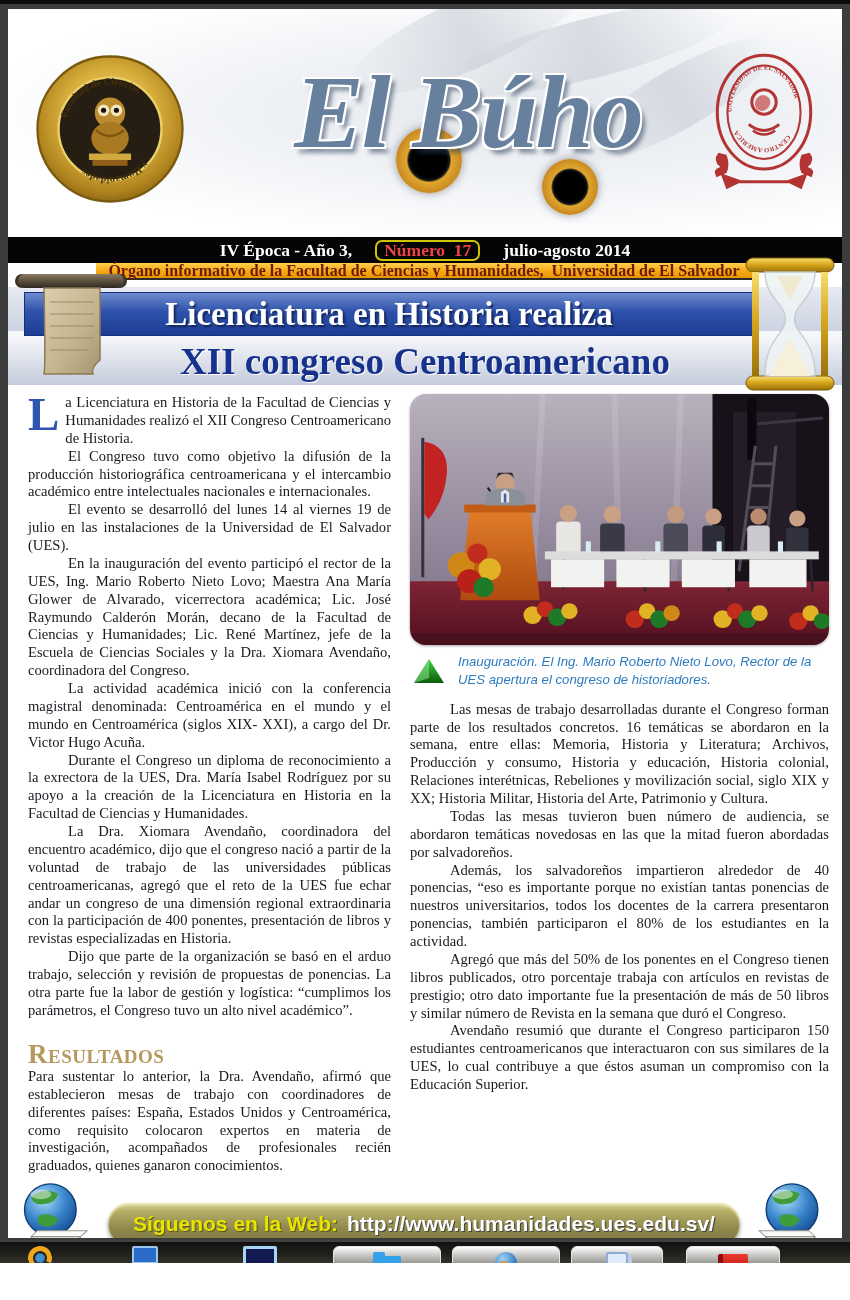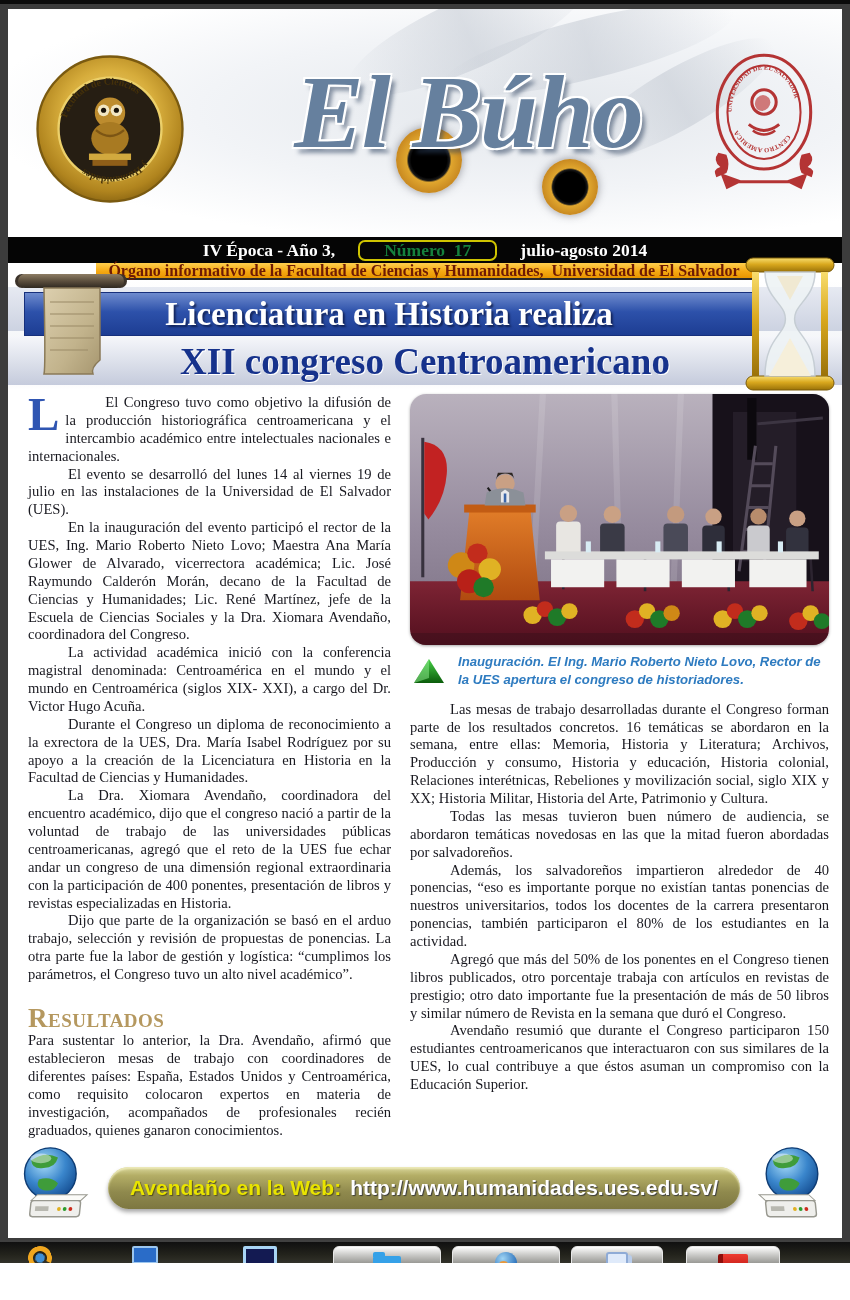--- a/index.html
+++ b/index.html
@@ -28,21 +28,21 @@
                font-size: 104px; line-height: 150px; color: #66809e; letter-spacing: -2px; z-index: 2;
                text-shadow: -2px -2px 0 #fff, 2px -2px 0 #fff, -2px 2px 0 #fff, 2px 2px 0 #fff,
                             5px 6px 4px rgba(45,65,95,.55); }
   .seal { position: absolute; z-index: 3; }
   .seal-left  { left: 26px; top: 44px; width: 152px; height: 152px; }
   .seal-right { right: 12px; top: 38px; width: 132px; height: 172px; }
 
   
   .issue-bar { height: 26px; background: #050505; color: #fff; display: flex; align-items: center;
                justify-content: center; gap: 23px; font-weight: bold; font-size: 17.5px; }
-  .issue-box { color: #15803d; border: 2px solid #cfc400; border-radius: 7px; padding: 0 24px;
+  .issue-box { color: #ef4444; border: 2px solid #cfc400; border-radius: 7px; padding: 0 7px;
                line-height: 17px; white-space: pre; }
   .issue-txt { white-space: pre; }
   .organ-bar { height: 17px; margin: 0 90px 0 88px; background: linear-gradient(180deg, #ffcf4e 0%, #f5a913 55%, #e89500 100%);
                color: #6e1a04; display: flex; align-items: center; justify-content: center;
                font-weight: bold; font-size: 16px; white-space: pre; border-bottom: 2px solid #2a2a2a; font-family: Liberation Serif, serif; }
 
   
   .headline { position: relative; height: 110px; background: linear-gradient(180deg, #ffffff 0%, #f0f2f6 80%, #ffffff 100%); }
   .hband { position: absolute; left: 0; right: 0; top: 7px; height: 44px;
            background: linear-gradient(180deg, #e7eaf2, #ccd2e1); }
@@ -63,21 +63,21 @@
   .col-right { width: 419px; }
   .bodytext p { font-size: 14.6px; line-height: 1.225; text-align: justify; color: #191920; text-indent: 40px; }
   .bodytext p.first { text-indent: 0; }
   .dropcap { float: left; font-size: 47px; line-height: 36px; font-weight: bold; color: #2f55b2; padding: 2px 6px 0 0; }
   .results-h { margin-top: 20px; font-size: 27px; font-variant: small-caps; font-weight: 600;
                color: #b5985f; letter-spacing: .5px; line-height: 1.05; }
   .photo { width: 100%; height: 251px; border-radius: 16px; overflow: hidden; box-shadow: 0 1px 3px rgba(0,0,0,.35); }
   .photo svg { display: block; width: 100%; height: 100%; }
   .caption-row { display: flex; align-items: flex-start; gap: 12px; margin: 8px 0 12px 2px; }
   .tri { width: 34px; height: 28px; flex: 0 0 auto; margin-top: 4px; }
-  .caption { font-family: "Liberation Sans", sans-serif; font-style: italic; font-weight: bold;
+  .caption { font-family: "Liberation Sans", sans-serif; font-style: italic; font-weight: normal;
              font-size: 13.2px; line-height: 1.35; color: #2e7bc0; }
 
   
   .footer { position: relative; height: 88px; margin-top: 4px; }
   .pill { position: absolute; left: 100px; right: 102px; top: 24px; height: 42px; border-radius: 21px;
           background: linear-gradient(180deg, #d9d699 0%, #b4ae66 20%, #8f894d 60%, #7d7741 100%);
           box-shadow: 0 3px 4px rgba(0,0,0,.35), inset 0 2px 2px #ece9b8;
           display: flex; align-items: center; justify-content: center; gap: 9px;
           font-family: "Liberation Sans", sans-serif; font-weight: bold; font-size: 21px; }
   .pill .lbl { color: #e9e400; text-shadow: 1px 1px 1px #55511e; }
@@ -231,21 +231,21 @@
           <rect x="12" y="16" width="7" height="104" fill="url(#goldb)"></rect>
           <rect x="81" y="16" width="7" height="104" fill="url(#goldb)"></rect>
           <path d="M25,16 h50 c0,22 -15,30 -19,40 c-2,5 -2,9 0,14 c4,10 19,18 19,50 h-50 c0,-32 15,-40 19,-50 c2,-5 2,-9 0,-14 c-4,-10 -19,-18 -19,-40 z" fill="#eef3f5" opacity=".9" stroke="#c4ccd2" stroke-width="1.5"></path>
           <path d="M37,20 h26 l-13,24 z" fill="#f0e9d2"></path>
           <path d="M50,82 l21,38 h-42 z" fill="#f6efda"></path>
         </svg>
       </div>
 
       <div class="content bodytext">
         <div class="col-left">
-          <p class="first"><span class="dropcap">L</span></p>
+          <p class="first"><span class="dropcap">L</span><span>a Licenciatura en Historia de la Facultad de Ciencias y Humanidades realizó el XII Congreso Centroamericano de Historia.</span></p>
           <p>El Congreso tuvo como objetivo la difusión de la producción historiográfica centroamericana y el intercambio académico entre intelectuales nacionales e internacionales.</p>
           <p>El evento se desarrolló del lunes 14 al viernes 19 de julio en las instalaciones de la Universidad de El Salvador (UES).</p>
           <p>En la inauguración del evento participó el rector de la UES, Ing. Mario Roberto Nieto Lovo; Maestra Ana María Glower de Alvarado, vicerrectora académica; Lic. José Raymundo Calderón Morán, decano de la Facultad de Ciencias y Humanidades; Lic. René Martínez, jefe de la Escuela de Ciencias Sociales y la Dra. Xiomara Avendaño, coordinadora del Congreso.</p>
           <p>La actividad académica inició con la conferencia magistral denominada: Centroamérica en el mundo y el mundo en Centroamérica (siglos XIX- XXI), a cargo del Dr. Victor Hugo Acuña.</p>
           <p>Durante el Congreso un diploma de reconocimiento a la exrectora de la UES, Dra. María Isabel Rodríguez por su apoyo a la creación de la Licenciatura en Historia en la Facultad de Ciencias y Humanidades.</p>
           <p>La Dra. Xiomara Avendaño, coordinadora del encuentro académico, dijo que el congreso nació a partir de la voluntad de trabajo de las universidades públicas centroamericanas, agregó que el reto de la UES fue echar andar un congreso de una dimensión regional extraordinaria con la participación de 400 ponentes, presentación de libros y revistas especializadas en Historia.</p>
           <p>Dijo que parte de la organización se basó en el arduo trabajo, selección y revisión de propuestas de ponencias. La otra parte fue la labor de gestión y logística: “cumplimos los parámetros, el Congreso tuvo un alto nivel académico”.</p>
           <h2 class="results-h">Resultados</h2>
           <p class="first">Para sustentar lo anterior, la Dra. Avendaño, afirmó que establecieron mesas de trabajo con coordinadores de diferentes países: España, Estados Unidos y Centroamérica, como requisito colocaron expertos en materia de investigación, acompañados de profesionales recién graduados, quienes ganaron conocimientos.</p>
         </div>
@@ -397,21 +397,21 @@
           <g transform="skewX(-6)">
             <rect x="26" y="58" width="52" height="17" rx="3" fill="#efefec" stroke="#98988f" stroke-width="1.5"></rect>
             <polygon points="26,58 78,58 84,52 32,52" fill="#fbfbf8" stroke="#98988f" stroke-width="1"></polygon>
             <circle cx="62" cy="67" r="2" fill="#2c9c2c"></circle>
               <circle cx="68" cy="67" r="2" fill="#cc2c1c"></circle>
             <circle cx="56" cy="67" r="2" fill="#e0b020"></circle>
             <rect x="31" y="64" width="14" height="5" fill="#b8b8b0"></rect>
           </g>
         </svg>
         <div class="pill">
-          <span class="lbl">Avendaño en la Web:</span>
+          <span class="lbl">Síguenos en la Web:</span>
           <span class="url">http://www.humanidades.ues.edu.sv/</span>
         </div>
         <svg class="globe globe-r" viewBox="0 0 96 90">
           <circle cx="48" cy="30" r="27" fill="url(#glb)" stroke="#0e3c74" stroke-width="1.5"></circle>
           <path d="M28,16 q14,-10 28,-3 q-3,11 -15,11 q-12,2 -13,-8 z" fill="#3f9c3a"></path>
           <path d="M36,36 q12,-4 20,4 q-4,10 -16,7 q-8,-3 -4,-11 z" fill="#3f9c3a"></path>
           <ellipse cx="38" cy="14" rx="11" ry="5" fill="#ffffff" opacity=".45"></ellipse>
           <g transform="skewX(6)">
             <rect x="14" y="58" width="52" height="17" rx="3" fill="#efefec" stroke="#98988f" stroke-width="1.5"></rect>
             <polygon points="14,58 66,58 60,52 8,52" fill="#fbfbf8" stroke="#98988f" stroke-width="1"></polygon>

